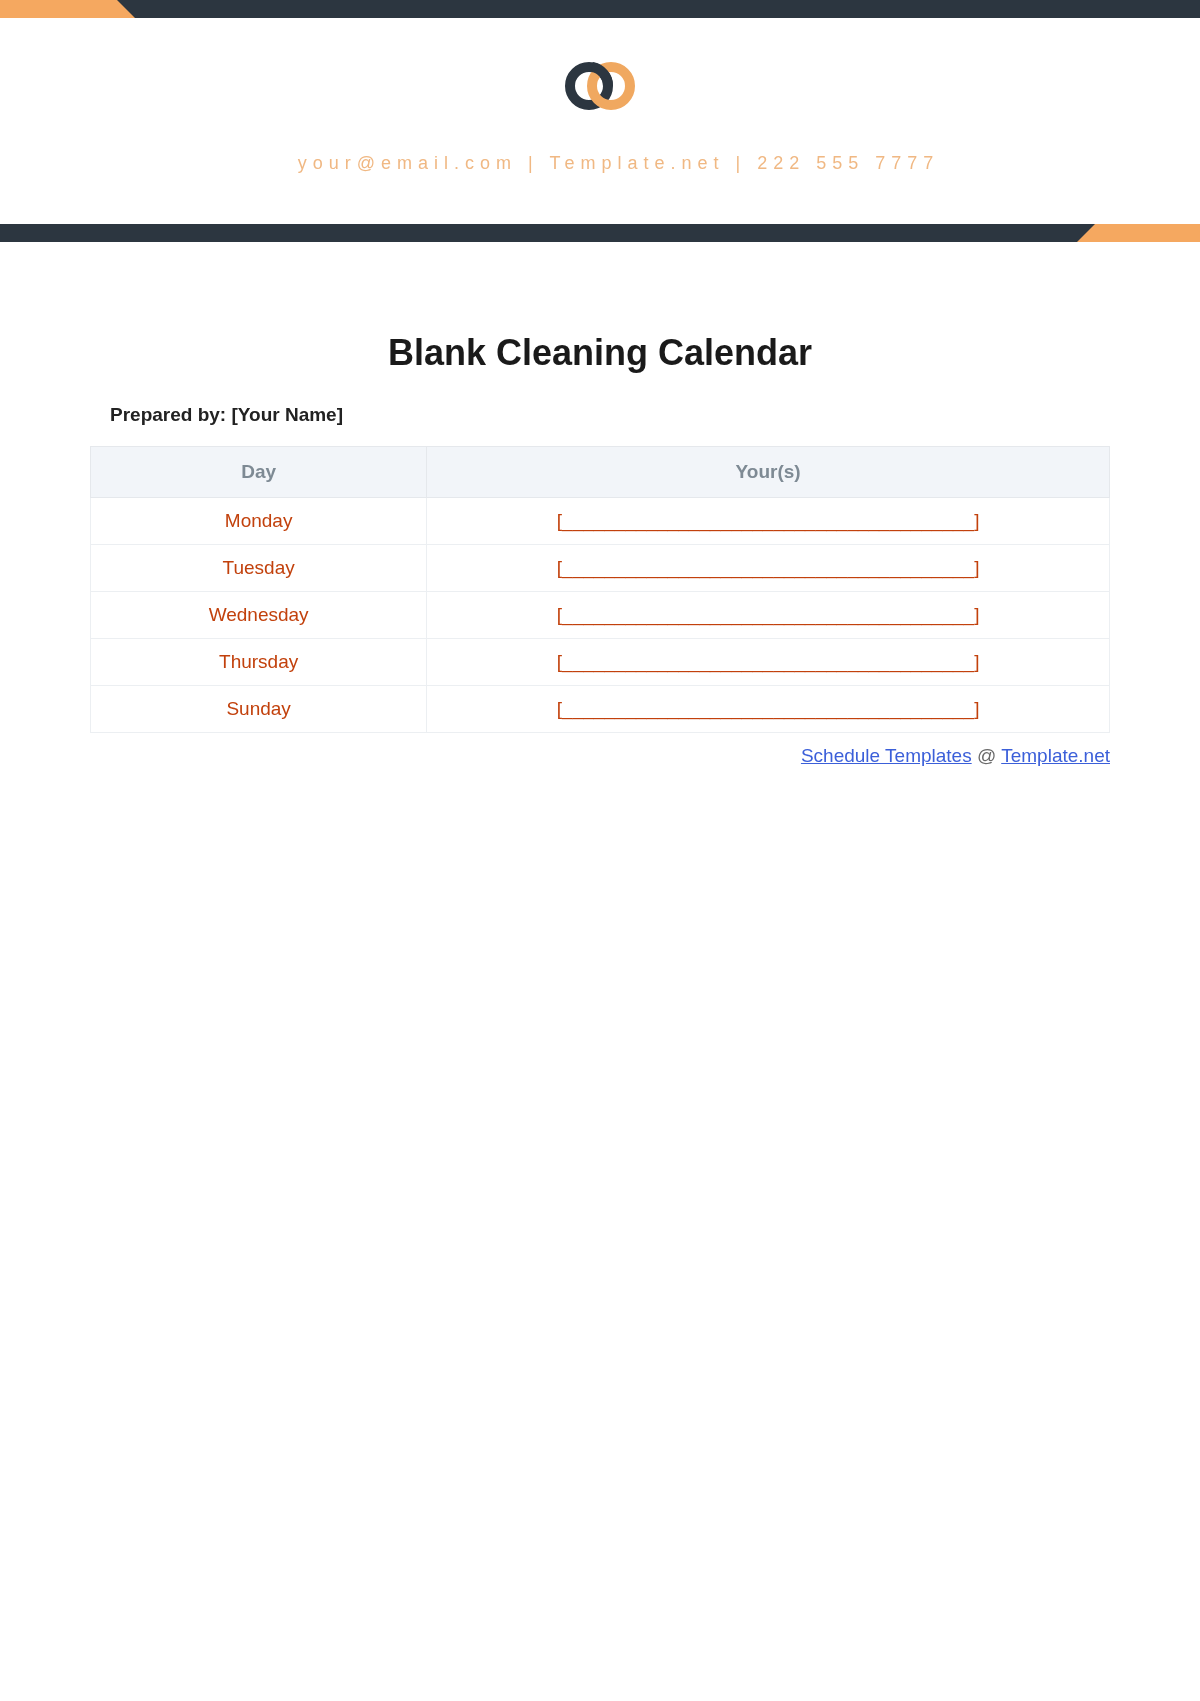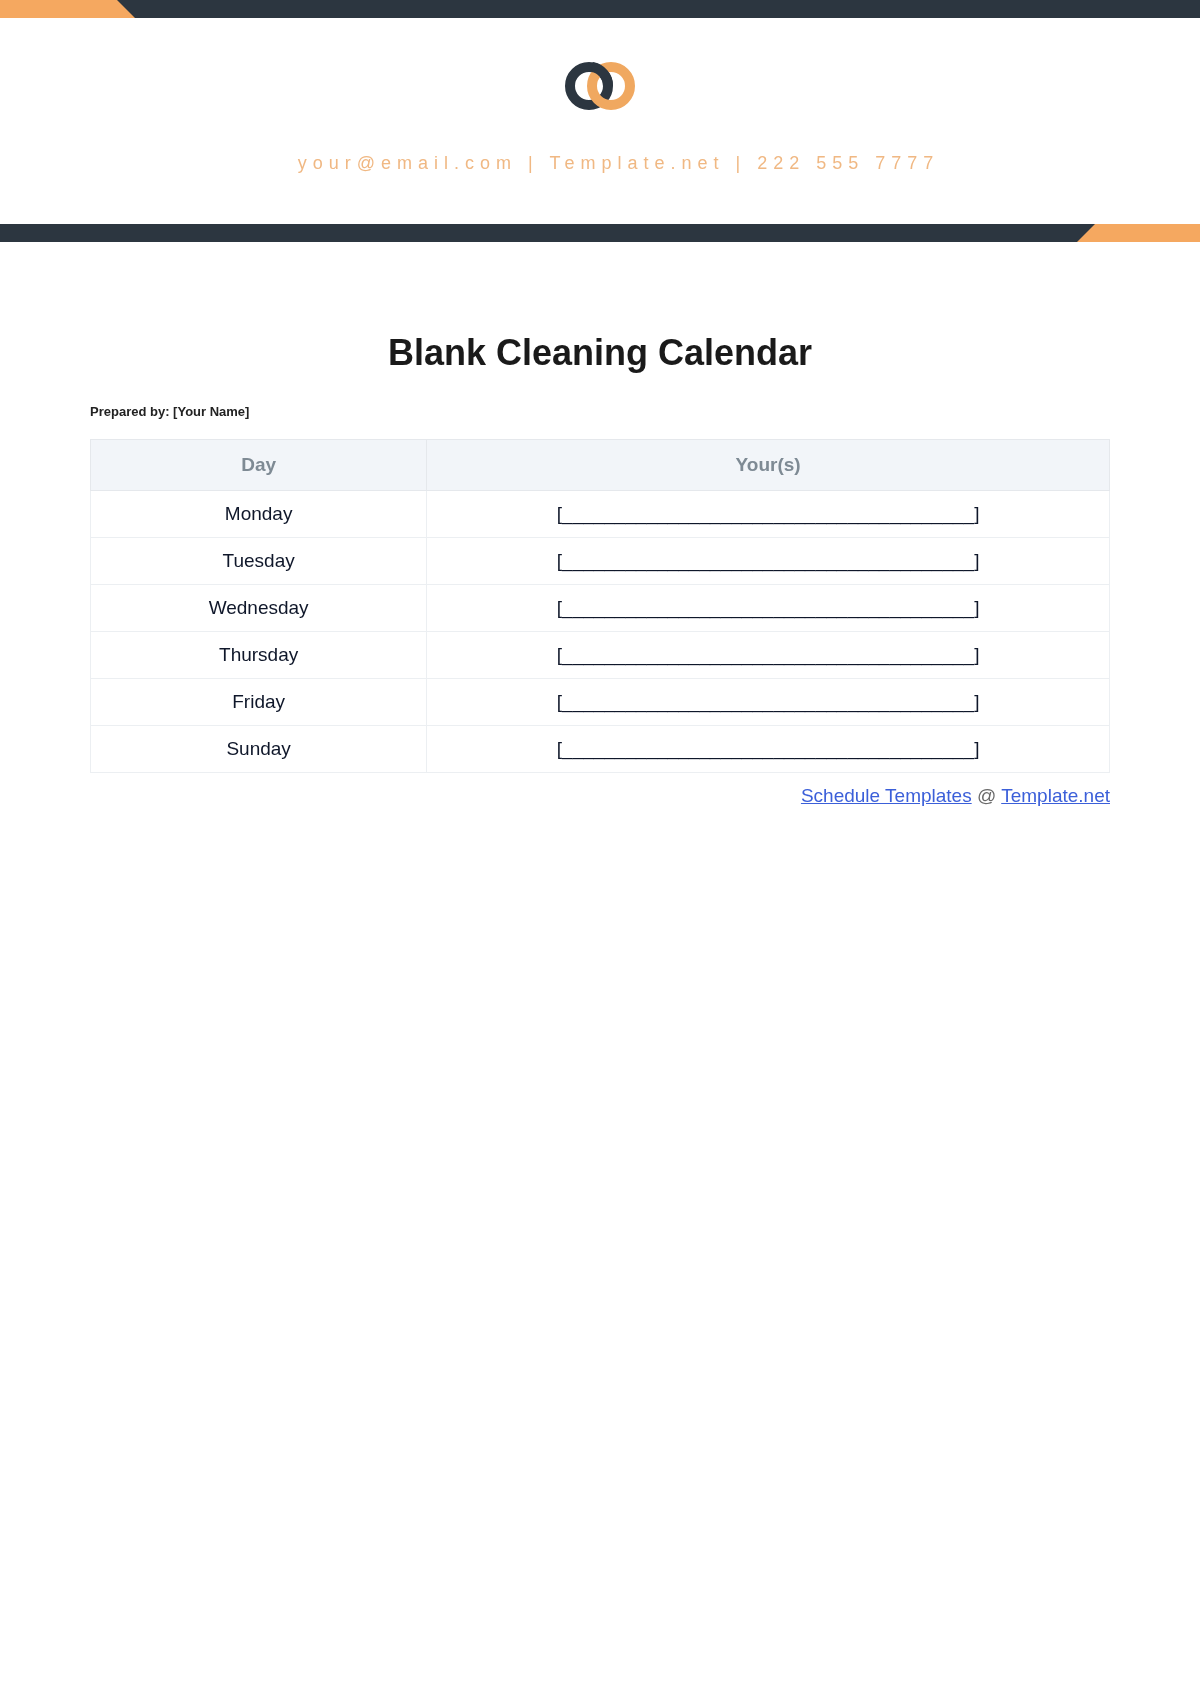--- a/index.html
+++ b/index.html
@@ -120,45 +120,46 @@
 
   .title {
     text-align: center;
     font-size: 36px;
     font-weight: 700;
     color: #1a1a1a;
     margin-top: 90px;
   }
 
   .prepared {
-    font-size: 13px;
+    font-size: 19px;
     font-weight: 700;
     color: #222;
     margin-top: 30px;
     margin-bottom: 20px;
+    margin-left: 20px;
   }
 
   table.cal {
     width: 100%;
     border-collapse: collapse;
     font-size: 19px;
   }
   table.cal th {
     background: #f2f5f9;
     color: #7e8a94;
     font-weight: 600;
     padding: 14px 14px;
     border: 1px solid #e5e8ec;
     text-align: center;
   }
   table.cal td {
     border: 1px solid #eceff2;
     padding: 12px 10px;
     text-align: center;
-    color: #0f172a;
+    color: #c2410c;
   }
   table.cal td.day {
     width: 33%;
   }
 
   .footer-links {
     text-align: right;
     margin-top: 12px;
     font-size: 19px;
     color: #6a6a6a;
@@ -220,24 +221,20 @@
       </tr>
       <tr>
         <td class="day">Wednesday</td>
         <td>[_______________________________________]</td>
       </tr>
       <tr>
         <td class="day">Thursday</td>
         <td>[_______________________________________]</td>
       </tr>
       <tr>
-        <td class="day">Friday</td>
-        <td>[_______________________________________]</td>
-      </tr>
-      <tr>
         <td class="day">Sunday</td>
         <td>[_______________________________________]</td>
       </tr>
     </tbody>
   </table>
 
   <div class="footer-links">
     <a href="#">Schedule Templates</a><span> @ </span><a href="#">Template.net</a>
   </div>
 

